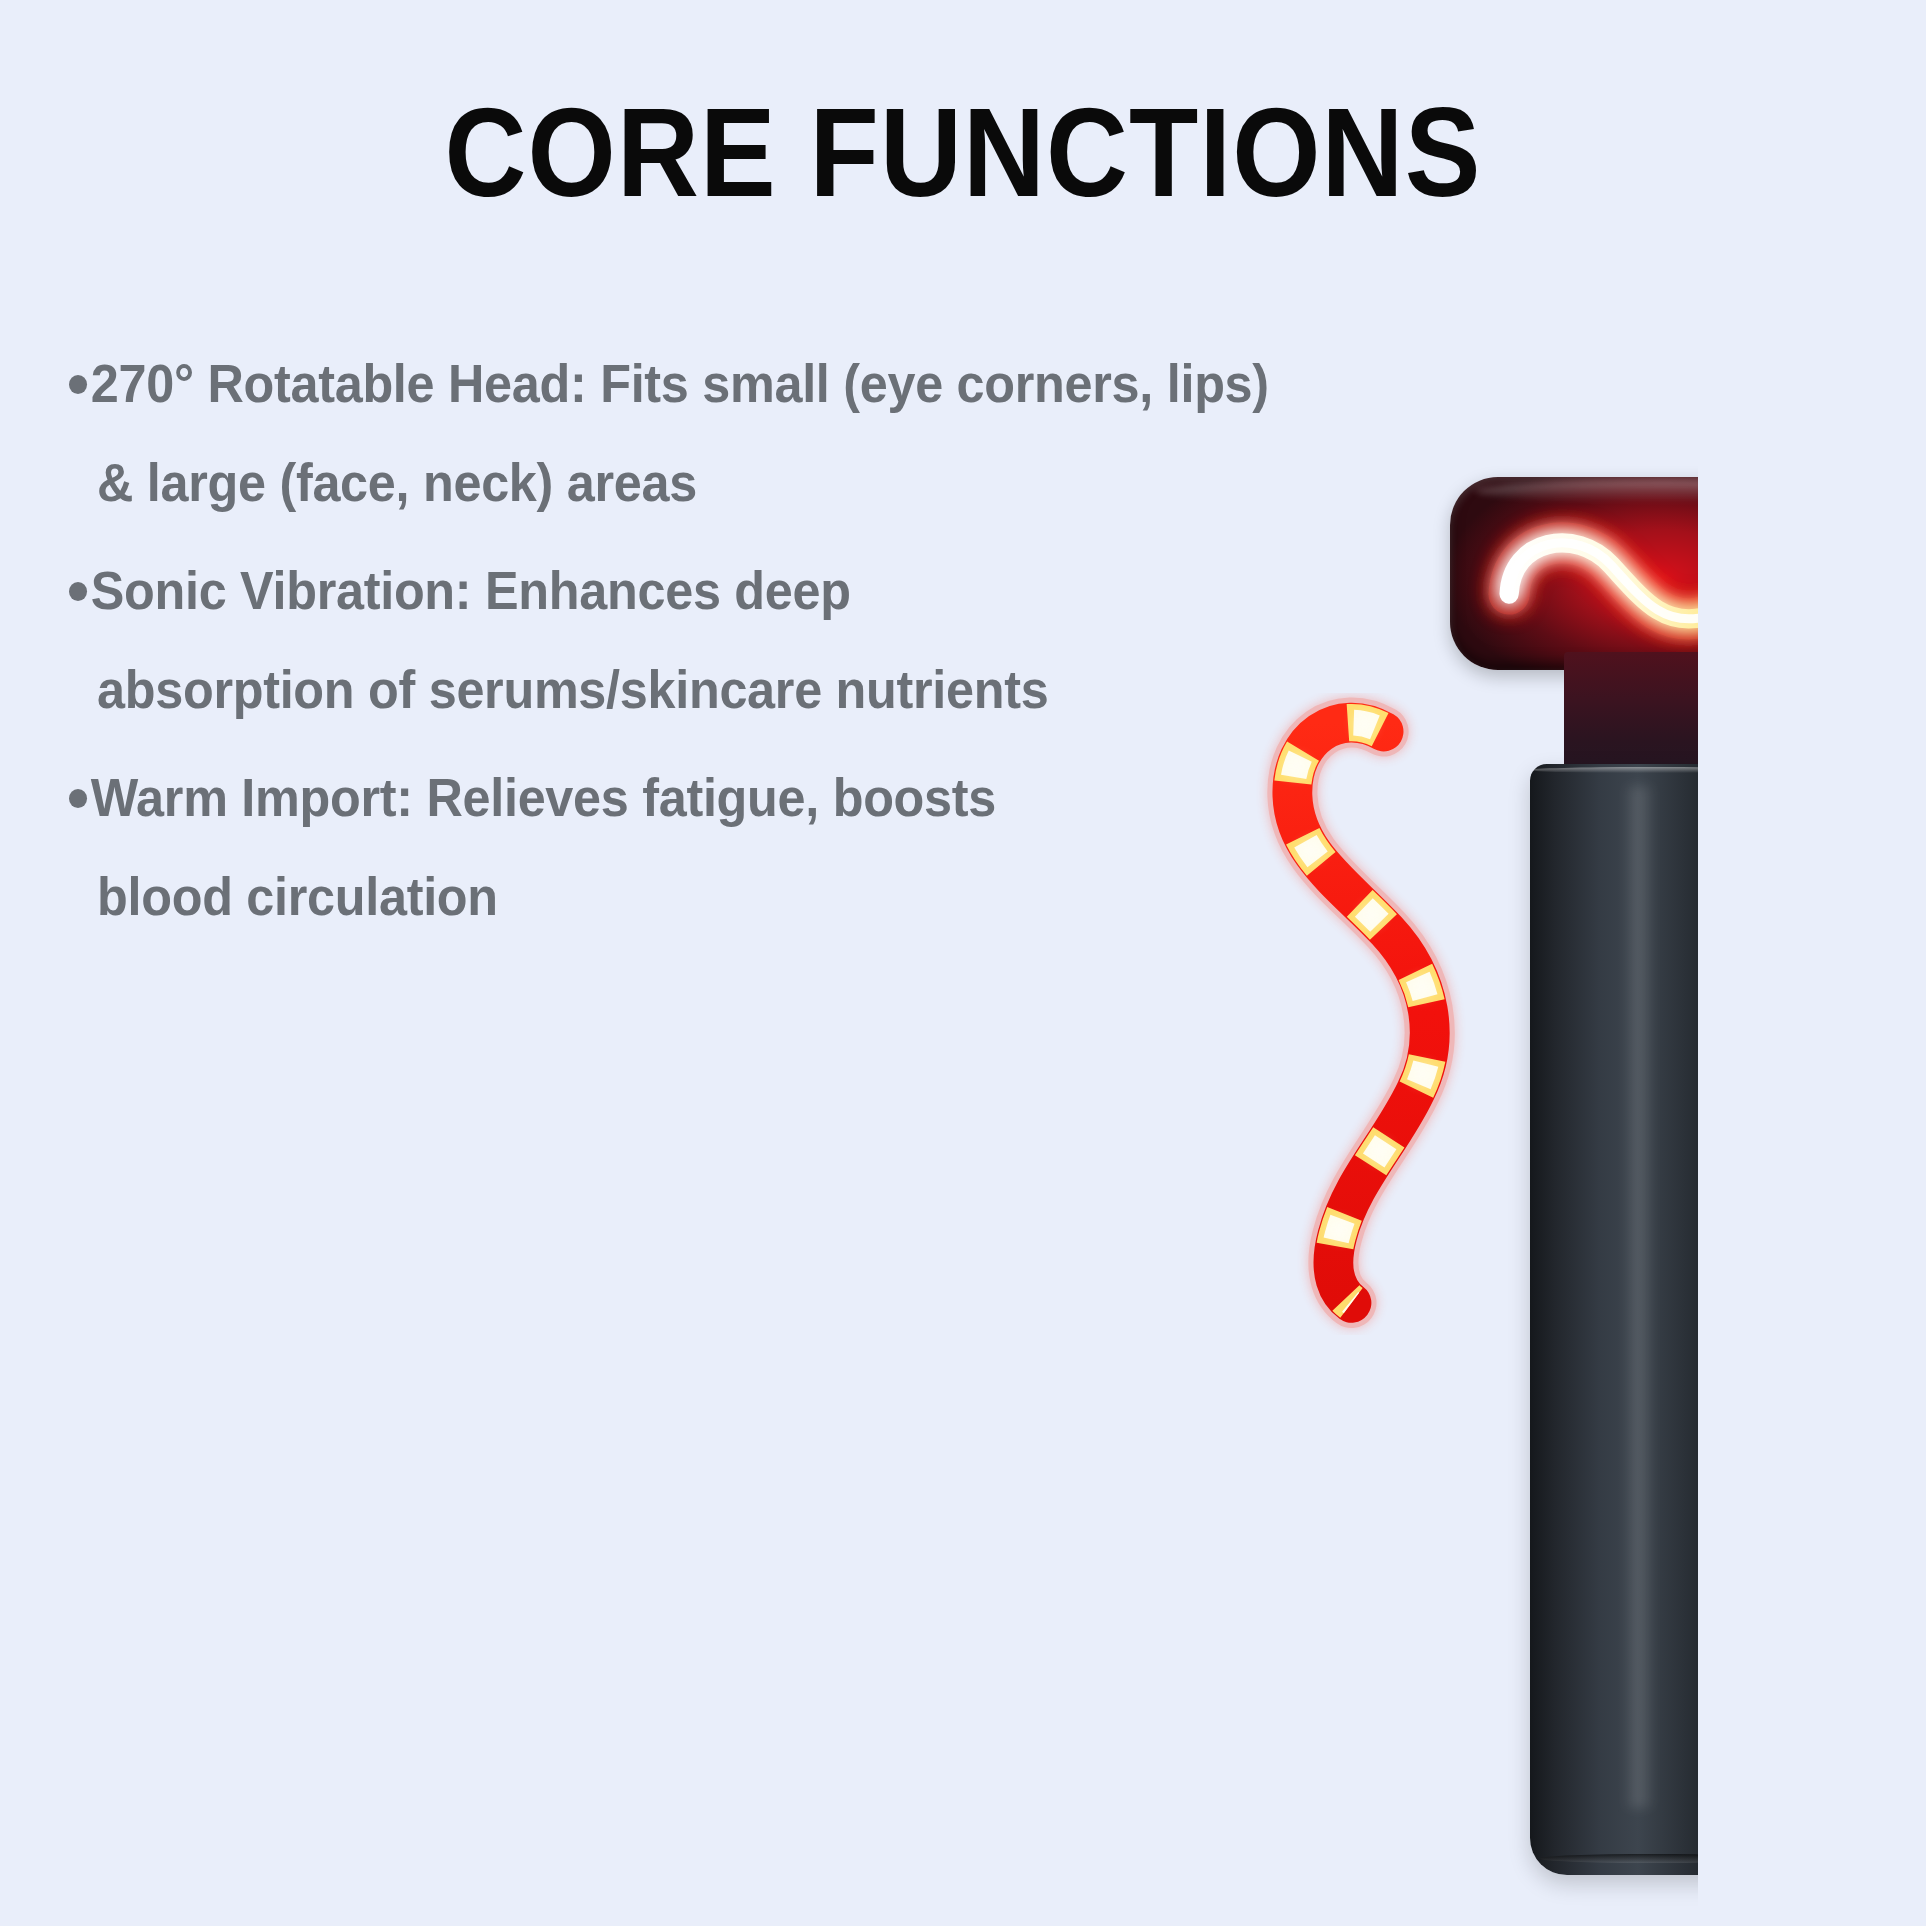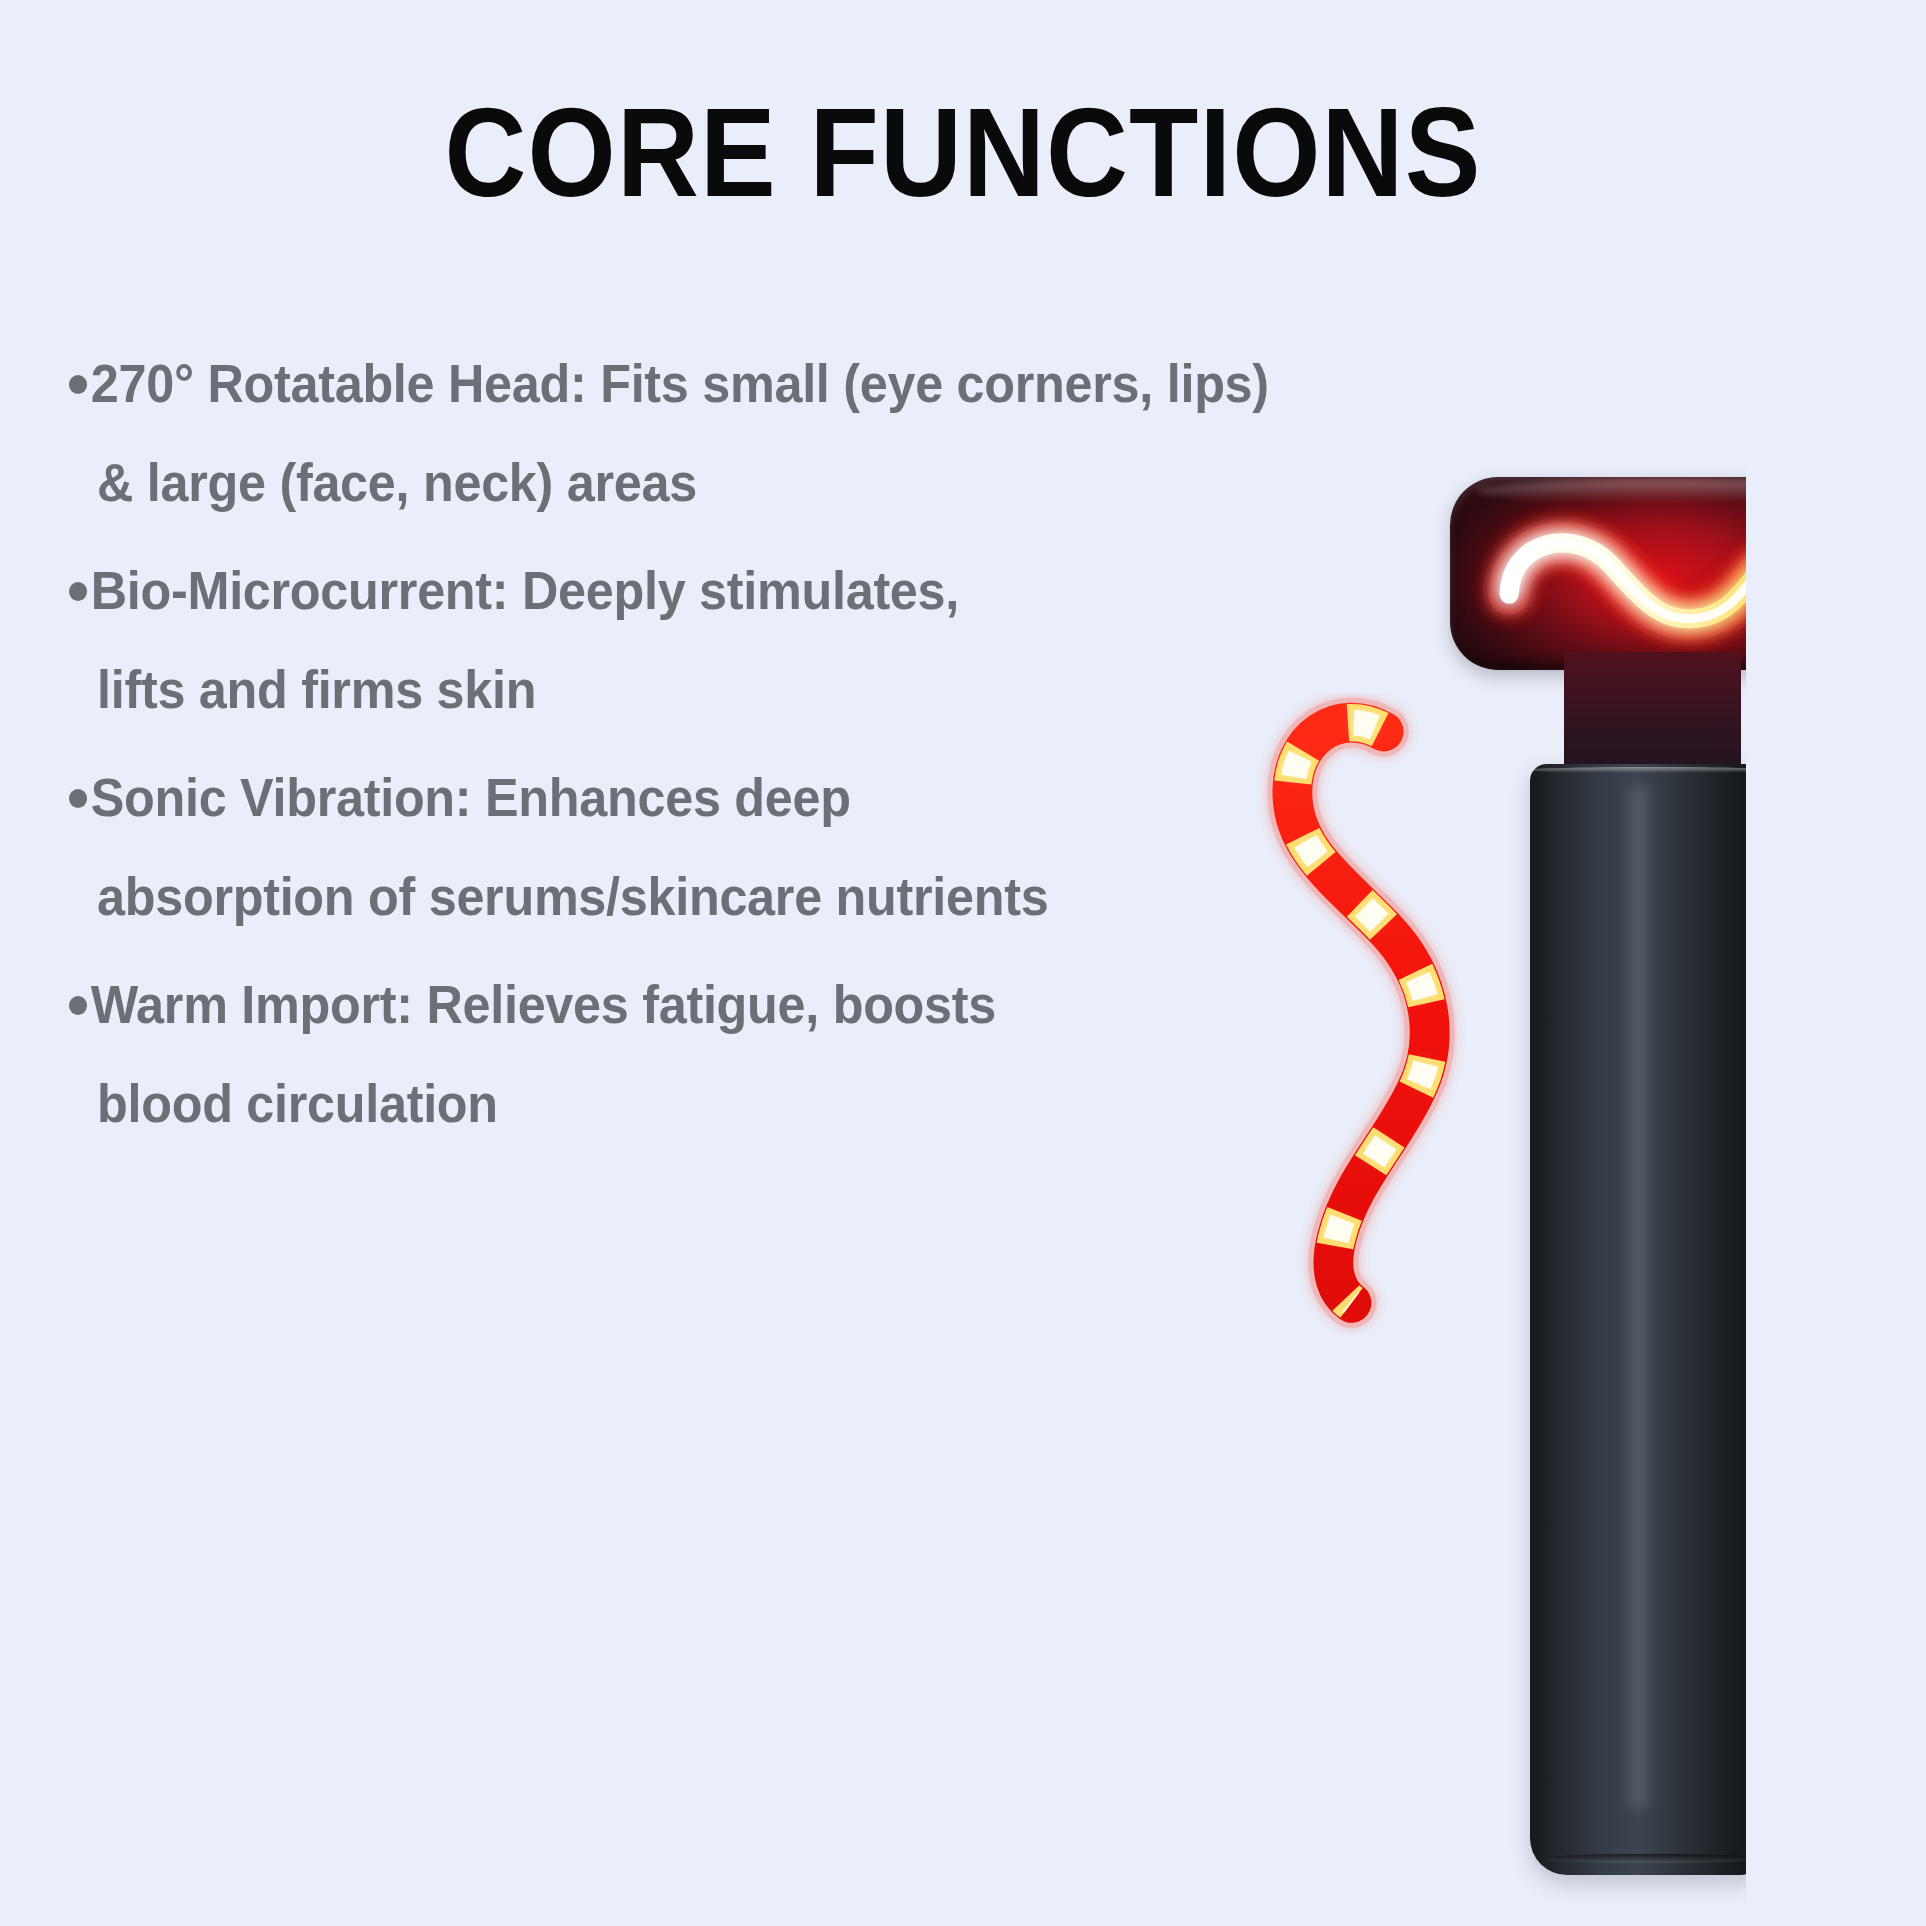--- a/index.html
+++ b/index.html
@@ -8,21 +8,20 @@
     padding: 0;
     background: #e9eefa;
   }
   #page {
     position: relative;
     width: 1698px;
     height: 1926px;
     background: #e9eefa;
     overflow: hidden;
     font-family: "Liberation Sans", "DejaVu Sans", sans-serif;
-    padding-left: 48px;
   }
 
   
   .title {
     position: absolute;
     top: 90px;
     left: 0;
     width: 1926px;
     text-align: center;
     font-family: "Liberation Sans", "DejaVu Sans", sans-serif;
@@ -181,24 +180,20 @@
   <div class="title">CORE FUNCTIONS</div>
 
   <div class="features">
 
     <div class="feature">
       <span class="f-line"><span class="bullet-dot"></span><span>270° Rotatable Head: Fits small (eye corners, lips)</span></span>
       <span class="f-line indent">&amp; large (face, neck) areas</span>
     </div>
 
 
-    <div class="feature">
-      <span class="f-line"><span class="bullet-dot"></span><span>Bio-Microcurrent: Deeply stimulates,</span></span>
-      <span class="f-line indent">lifts and firms skin</span>
-    </div>
 
 
     <div class="feature">
       <span class="f-line"><span class="bullet-dot"></span><span>Sonic Vibration: Enhances deep</span></span>
       <span class="f-line indent">absorption of serums/skincare nutrients</span>
     </div>
 
     <div class="feature">
       <span class="f-line"><span class="bullet-dot"></span><span>Warm Import: Relieves fatigue, boosts</span></span>
       <span class="f-line indent">blood circulation</span>

